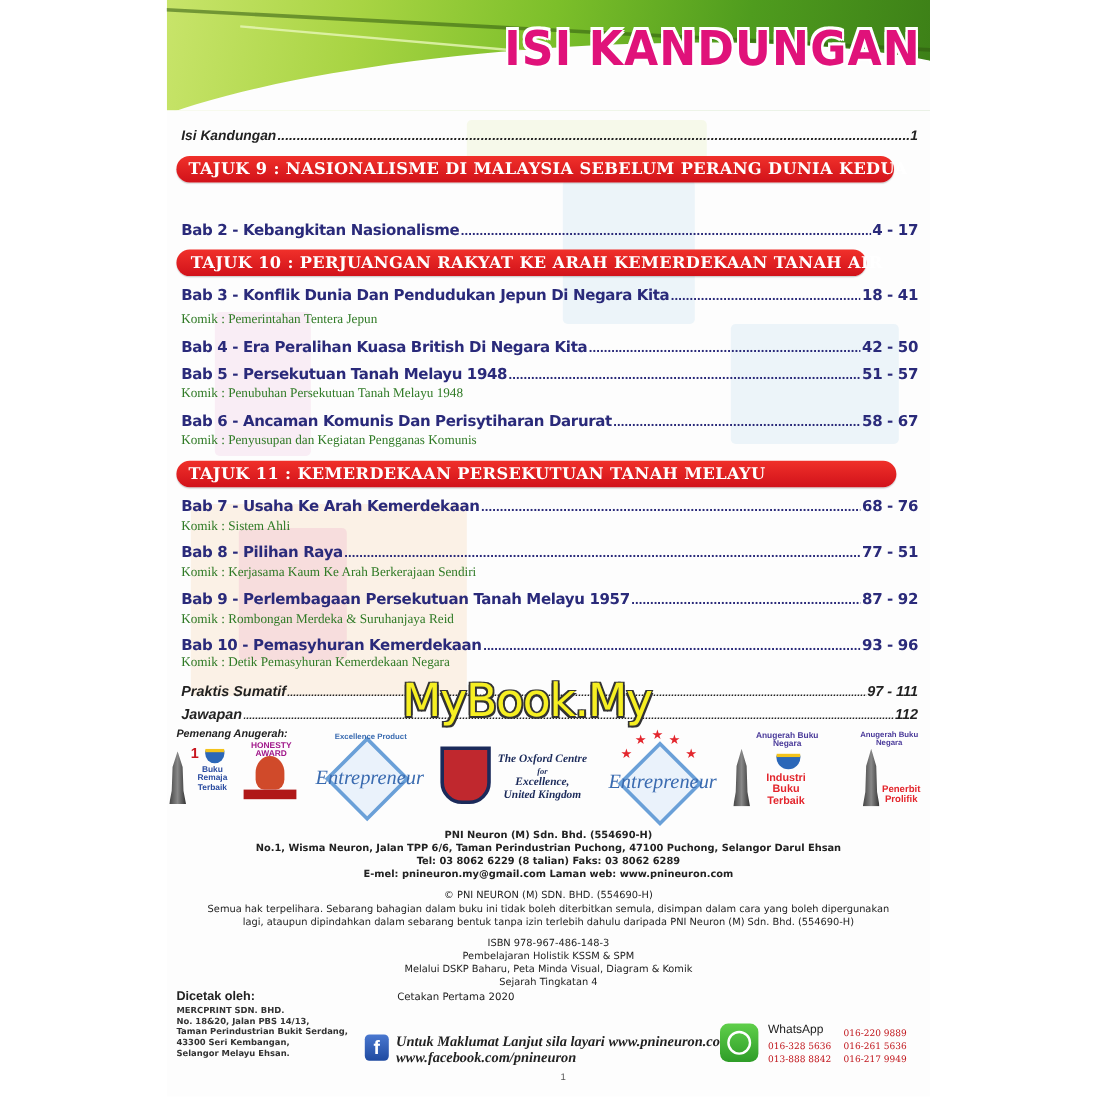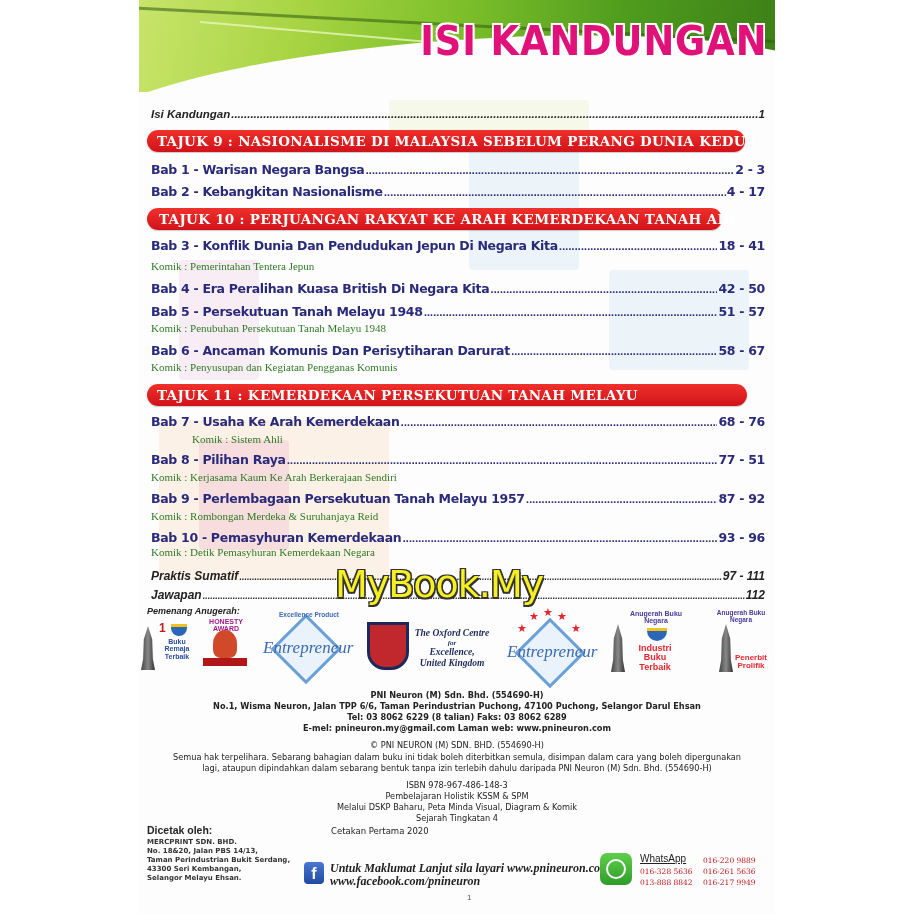--- a/index.html
+++ b/index.html
@@ -74,21 +74,21 @@
   .fb-icon { position:absolute; left:165px; top:862px; width:20px; height:22px; border-radius:4px;
     background:linear-gradient(180deg,#4a78d0,#1f4aa0); color:#fff; font-weight:bold; font-size:16px;
     text-align:center; line-height:24px; font-family:"Liberation Sans", sans-serif; }
   .fb-text { position:absolute; left:191px; top:862px; font-family:"Liberation Serif", serif; font-style:italic;
     font-size:10px; color:#222; line-height:1.1; }
   .fb-text .big { font-size:12px; font-weight:bold; }
   .wa-icon { position:absolute; left:461px; top:853px; width:32px; height:32px; border-radius:7px;
     background:linear-gradient(180deg,#5fcf4a,#2e9d28); }
   .wa-icon::before { content:""; position:absolute; left:6px; top:6px; width:16px; height:16px; border:2.5px solid #fff;
     border-radius:50%; }
-  .wa-label { position:absolute; left:501px; top:853px; font-size:10px; color:#222;text-decoration:underline; }
+  .wa-label { position:absolute; left:501px; top:853px; font-size:10px; color:#222; }
   .wa-num { position:absolute; font-family:"DejaVu Serif", serif; font-weight:normal; font-size:7.5px; color:#c0161c; }
   .page-num { position:absolute; left:328px; top:893px; font-size:8px; color:#555; }
 </style>
 </head>
 <body>
 
 <div class="page">
 
   <div class="banner">
     <div class="banner-bg"></div>
@@ -105,25 +105,20 @@
   <div class="ghost" style="left:20px;top:420px;width:230px;height:160px;background:#f0a050;"></div>
   <div class="ghost" style="left:60px;top:440px;width:90px;height:110px;background:#e060a0;"></div>
 
   <div class="toc-row intro">
     <span class="lbl">Isi Kandungan</span>
     <span class="dots"></span>
     <span class="pg">1</span>
   </div>
 
   <div class="tajuk" style="top:130px;width:598px;">TAJUK 9 : NASIONALISME DI MALAYSIA SEBELUM PERANG DUNIA KEDUA</div>
-  <div class="toc-row bab" style="top:162px;">
-    <span class="lbl">Bab 1 - Warisan Negara Bangsa</span>
-    <span class="dots"></span>
-    <span class="pg">2 - 3</span>
-  </div>
   <div class="toc-row bab" style="top:184px;">
     <span class="lbl">Bab 2 - Kebangkitan Nasionalisme</span>
     <span class="dots"></span>
     <span class="pg">4 - 17</span>
   </div>
 
   <div class="tajuk" style="top:208px;width:575px;padding-left:12px;">TAJUK 10 : PERJUANGAN RAKYAT KE ARAH KEMERDEKAAN TANAH AIR</div>
   <div class="toc-row bab" style="top:238px;">
     <span class="lbl">Bab 3 - Konflik Dunia Dan Pendudukan Jepun Di Negara Kita</span>
     <span class="dots"></span>
@@ -147,21 +142,21 @@
     <span class="pg">58 - 67</span>
   </div>
   <div class="komik" style="top:361px;">Komik : Penyusupan dan Kegiatan Pengganas Komunis</div>
 
   <div class="tajuk" style="top:384px;width:600px;">TAJUK 11 : KEMERDEKAAN PERSEKUTUAN TANAH MELAYU</div>
   <div class="toc-row bab" style="top:414px;">
     <span class="lbl">Bab 7 - Usaha Ke Arah Kemerdekaan</span>
     <span class="dots"></span>
     <span class="pg">68 - 76</span>
   </div>
-  <div class="komik" style="top:433px;margin-left:41px;">Komik : Sistem Ahli</div>
+  <div class="komik" style="top:433px;">Komik : Sistem Ahli</div>
   <div class="toc-row bab" style="top:452px;">
     <span class="lbl">Bab 8 - Pilihan Raya</span>
     <span class="dots"></span>
     <span class="pg">77 - 51</span>
   </div>
   <div class="komik" style="top:471px;">Komik : Kerjasama Kaum Ke Arah Berkerajaan Sendiri</div>
   <div class="toc-row bab" style="top:491px;">
     <span class="lbl">Bab 9 - Perlembagaan Persekutuan Tanah Melayu 1957</span>
     <span class="dots"></span>
     <span class="pg">87 - 92</span>

